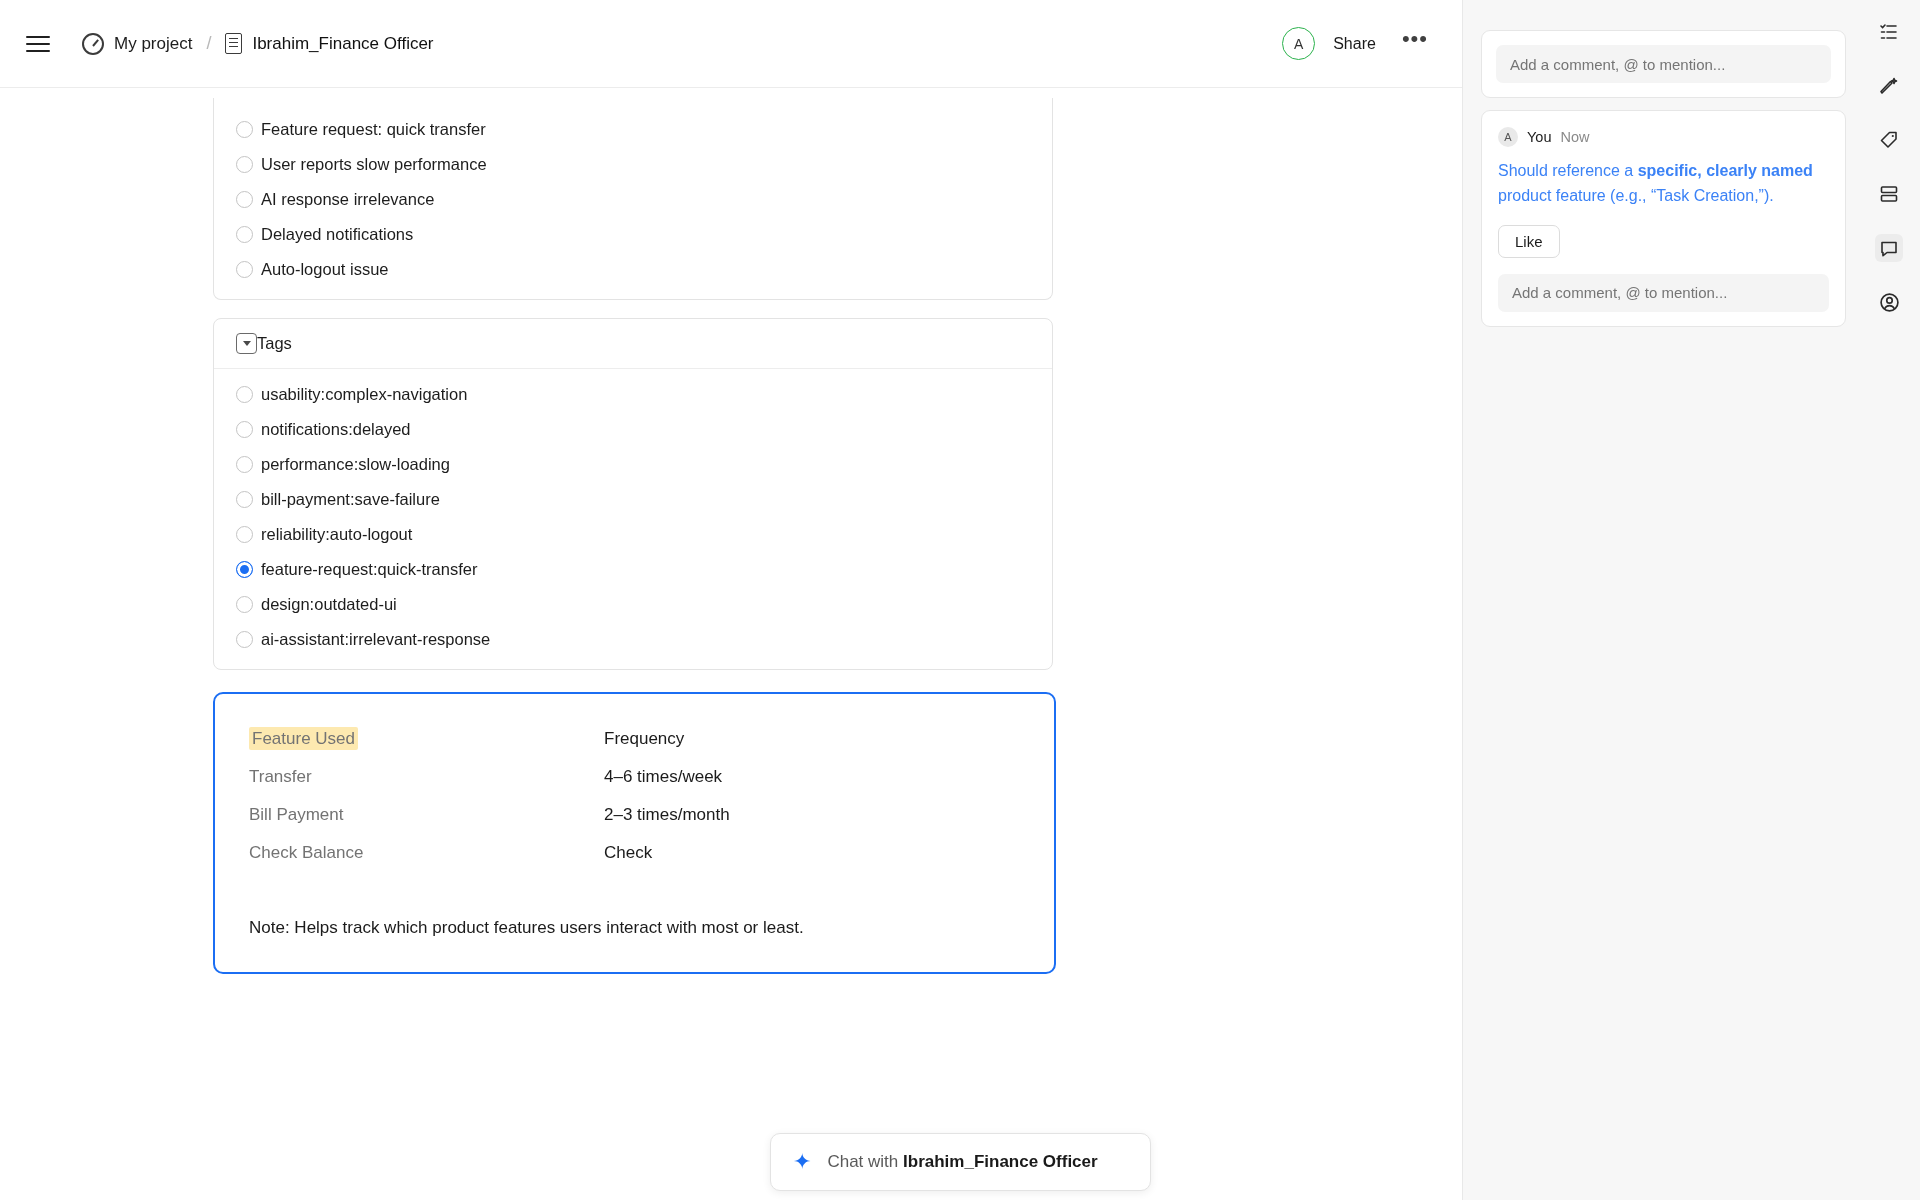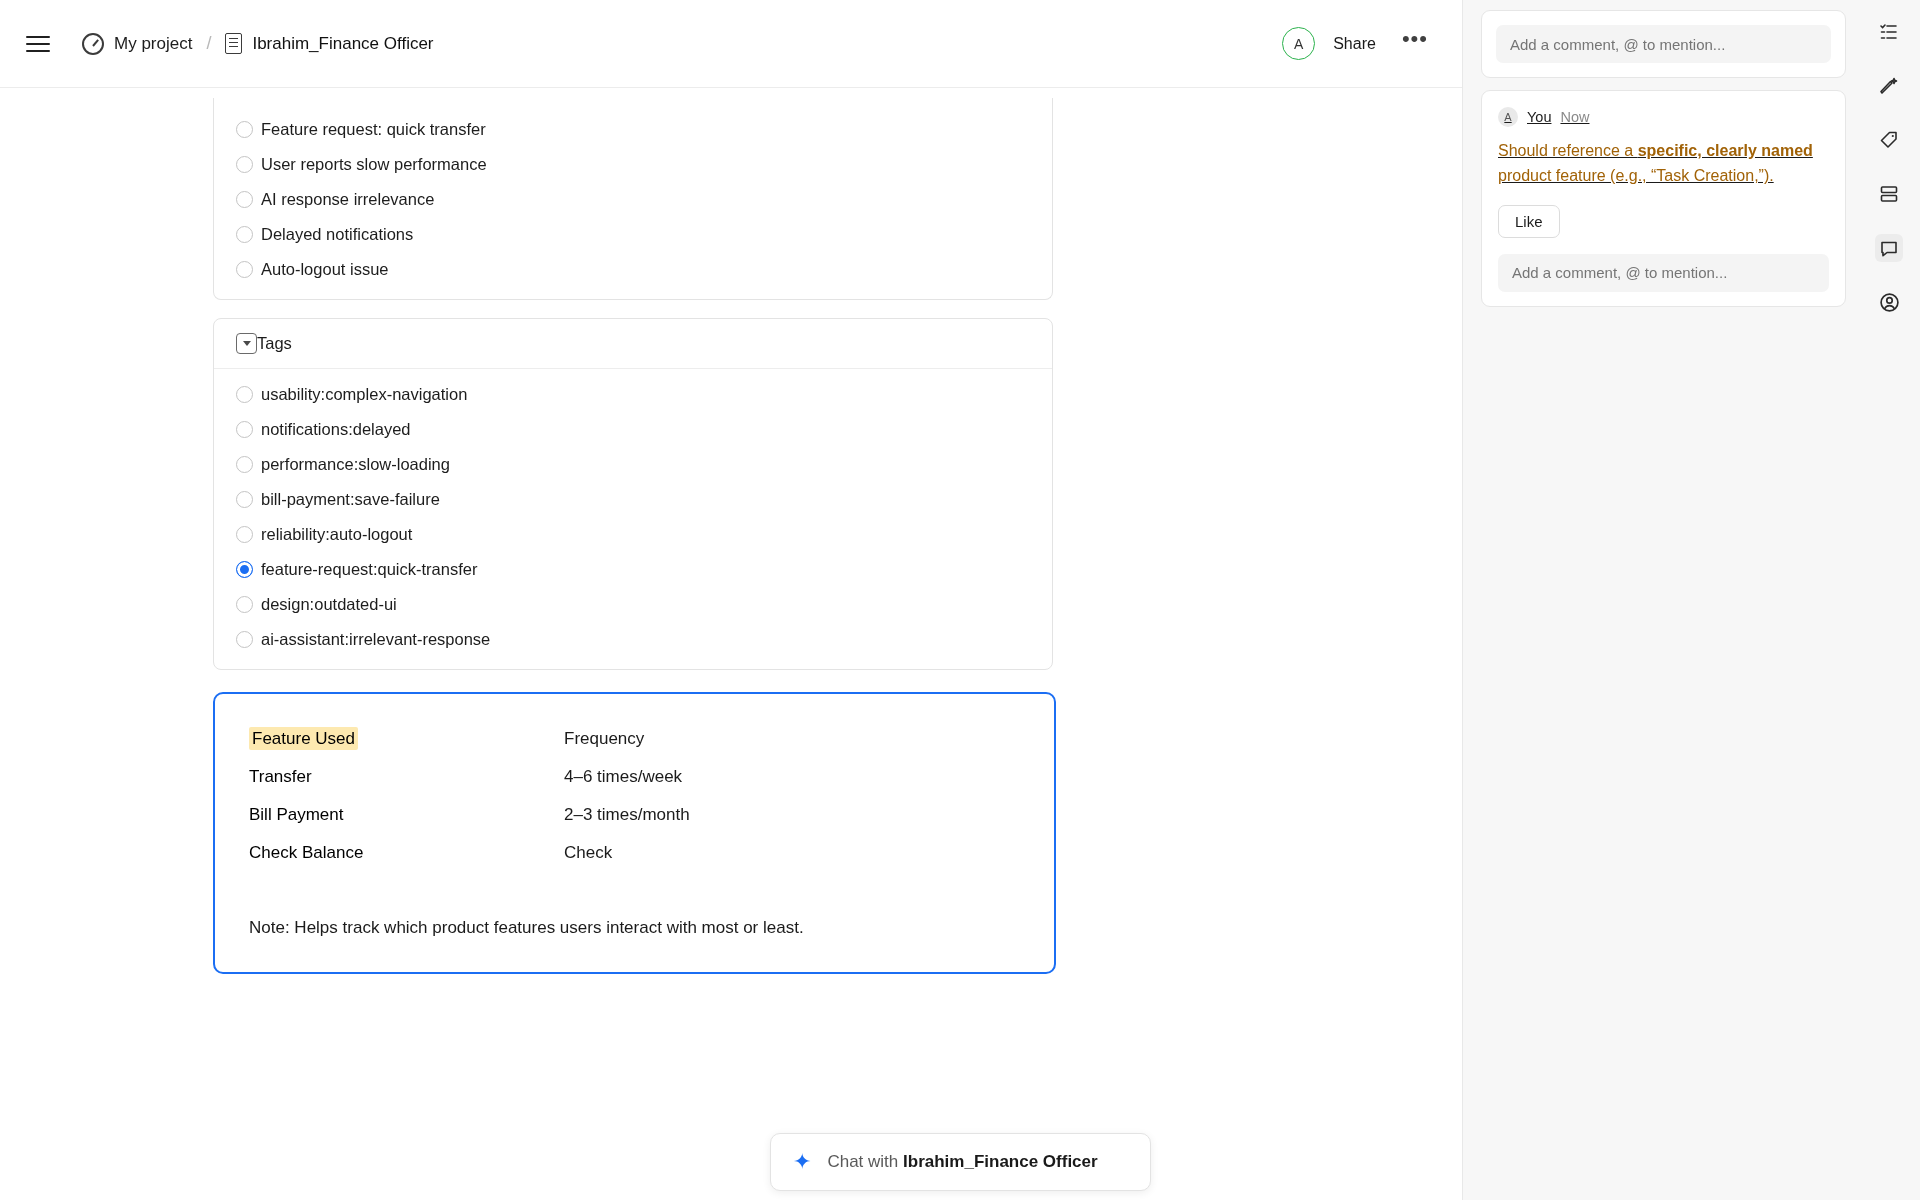--- a/index.html
+++ b/index.html
@@ -197,21 +197,21 @@
     width: 843px;
     border: 2px solid #1b6ef3;
     border-radius: 10px;
     padding: 26px 34px 34px 34px;
     background: #fff;
   }
   .tbl-row {
     display: flex;
     padding: 9px 0;
   }
-  .tbl-col-a { width: 315px; font-size: 17px; color: #000000; }
+  .tbl-col-a { width: 355px; font-size: 17px; color: #737373; }
   .tbl-col-b { font-size: 17px; color: #1b1b1b; }
   .hl {
     background: #fde9b0;
     padding: 2px 3px;
     border-radius: 2px;
   }
   .tbl-note {
     margin-top: 46px;
     font-size: 17px;
     color: #1b1b1b;
@@ -249,22 +249,21 @@
   
   .right-pane {
     width: 457px;
     height: 1200px;
     background: #f7f7f7;
     position: relative;
     display: flex;
   }
   .comments-col {
     width: 395px;
-    padding: 10px 12px 0 18px;
-    text-decoration: underline;
+    padding: 30px 12px 0 18px;
   }
   .comment-input-card {
     background: #fff;
     border: 1px solid #e6e6e6;
     border-radius: 9px;
     padding: 14px;
     margin-bottom: 12px;
   }
   .comment-input {
     width: 100%;
@@ -292,21 +291,21 @@
     width: 20px; height: 20px; border-radius: 50%;
     background: #e9e9e9; color: #555;
     font-size: 11px;
     display: flex; align-items: center; justify-content: center;
   }
   .thread-author { font-size: 14.5px; color: #1c1c1c; }
   .thread-time { font-size: 14.5px; color: #8a8a8a; }
   .thread-body {
     font-size: 16px;
     line-height: 1.55;
-    color: #a16207;
+    color: #3b82f6;
     margin-bottom: 16px;
   }
   .like-btn {
     display: inline-block;
     border: 1px solid #dcdcdc;
     border-radius: 7px;
     padding: 7px 16px;
     font-size: 15px;
     color: #1b1b1b;
     background: #fff;

